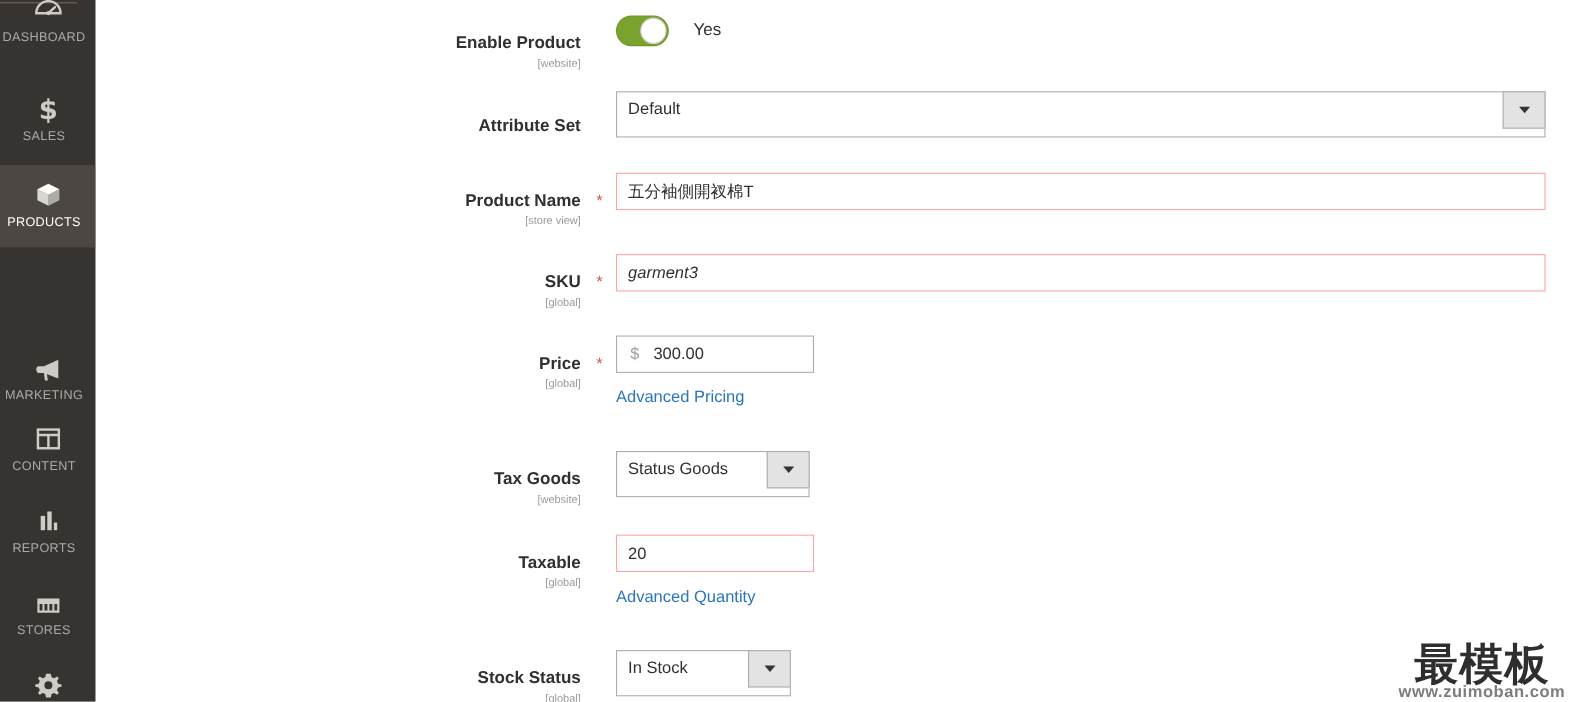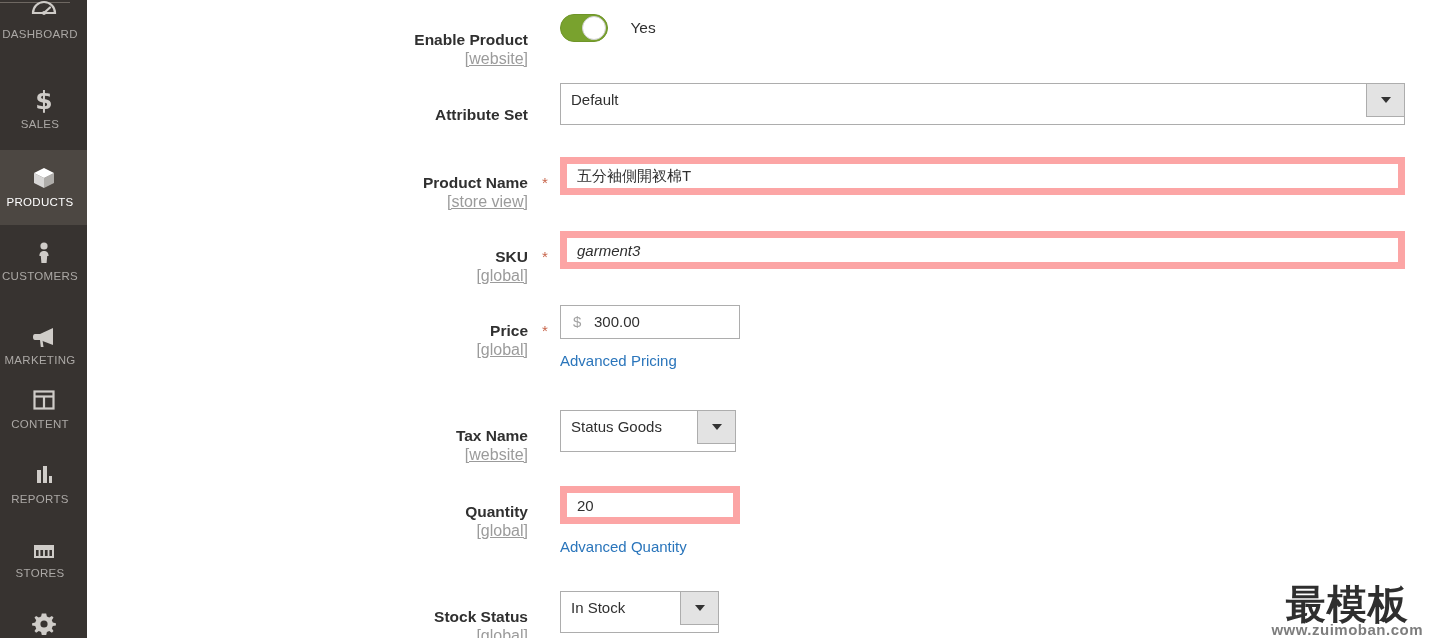--- a/index.html
+++ b/index.html
@@ -100,39 +100,38 @@
   }
   .req-star {
     position: absolute;
     font-size: 15px;
     color: #c7644a;
     font-weight: normal;
     line-height: 18px;
   }
   .scope-note {
     display: block;
-    font-size: 16px;
+    font-size: 10px;
     font-weight: normal;
     color: #9b9b9b;
     line-height: 15px;
     margin-top: 2px;
     white-space: nowrap;
-    text-decoration: underline;
   }
 
   .field-control-col {
     position: absolute;
     left: 473px;        
   }
 
   
   .txt-input {
     box-sizing: border-box;
     height: 34px;
-    border: 7px solid #fca5a5;
+    border: 1px solid #fca5a5;
     background: #ffffff;
     font-family: "Liberation Sans", "DejaVu Sans", sans-serif;
     font-size: 15px;
     color: #303030;
     padding: 12px 10px;
     line-height: 32px;
     outline: none;
     display: block;
   }
   .txt-input::placeholder { color: #a6a6a6; }
@@ -306,29 +305,20 @@
     <span class="nav-icon">
       <svg width="30" height="30" viewBox="0 0 30 30" aria-hidden="true">
         <path d="M15 5 L25 10 L15 15 L5 10 Z" fill="currentColor"></path>
         <path d="M5 10 L15 15 L15 25 L5 20 Z" fill="currentColor" opacity="0.78"></path>
         <path d="M25 10 L15 15 L15 25 L25 20 Z" fill="currentColor" opacity="0.55"></path>
       </svg>
     </span>
     <span class="nav-label">PRODUCTS</span>
   </div>
 
-  <div class="nav-item" style="top:224px;">
-    <span class="nav-icon">
-      <svg width="30" height="30" viewBox="0 0 30 30" aria-hidden="true">
-        <circle cx="15" cy="9" r="3.6" fill="currentColor"></circle>
-        <path d="M15 14 C11.6 14 10.4 16.3 10.4 19 L11.8 19 L12.4 26 L17.6 26 L18.2 19 L19.6 19 C19.6 16.3 18.4 14 15 14 Z" fill="currentColor"></path>
-      </svg>
-    </span>
-    <span class="nav-label">CUSTOMERS</span>
-  </div>
 
   <div class="nav-item" style="top:308px;">
     <span class="nav-icon">
       <svg width="30" height="30" viewBox="0 0 30 30" aria-hidden="true">
         <path d="M24 7 L11 13 L11 19 L24 24 Z" fill="currentColor"></path>
         <path d="M6 13 L11 13 L11 19 L6 19 C4.6 19 4 17.7 4 16 C4 14.3 4.6 13 6 13 Z" fill="currentColor"></path>
         <path d="M11 19 L13.5 19 L14.5 26 L11.8 26 Z" fill="currentColor"></path>
       </svg>
     </span>
     <span class="nav-label">MARKETING</span>
@@ -441,36 +431,36 @@
       <div class="price-box">
         <span class="currency">$</span>
         <span class="price-val">300.00</span>
       </div>
       <a class="link-action" style="margin-top:13px;" href="#">Advanced Pricing</a>
     </div>
   </div>
 
   <div class="field-row" style="top:410px;">
     <div class="field-label-col">
-      <span class="field-label">Tax Name</span>
+      <span class="field-label">Tax Goods</span>
       <span class="scope-note">[website]</span>
     </div>
     <div class="field-control-col">
       <div class="select-wrap" style="width:176px;">
         <div class="select-face">Status Goods</div>
         <div class="select-btn">
           <span class="caret"></span>
         </div>
       </div>
     </div>
   </div>
 
   <div class="field-row" style="top:486px;">
     <div class="field-label-col">
-      <span class="field-label">Quantity</span>
+      <span class="field-label">Taxable</span>
       <span class="scope-note">[global]</span>
     </div>
     <div class="field-control-col">
       <input class="txt-input" style="width: 180px;" type="text" value="20">
       <a class="link-action" style="margin-top:14px;" href="#">Advanced Quantity</a>
     </div>
   </div>
 
   <div class="field-row" style="top:591px;">
     <div class="field-label-col">

